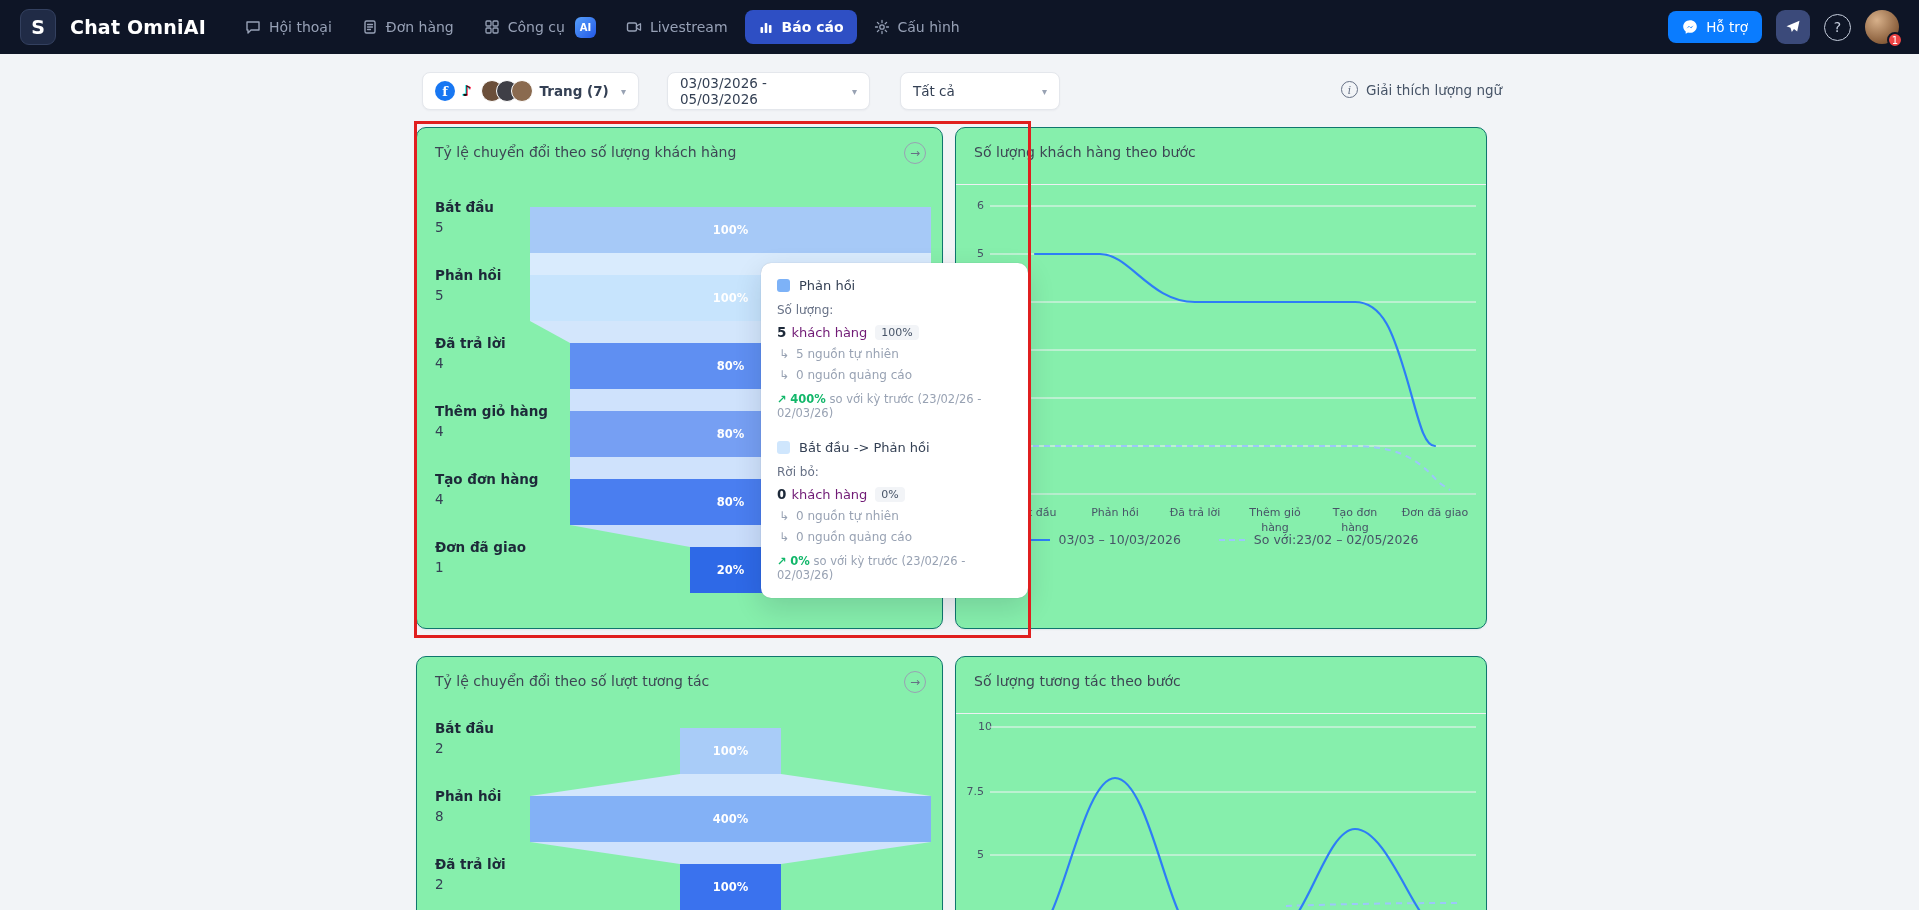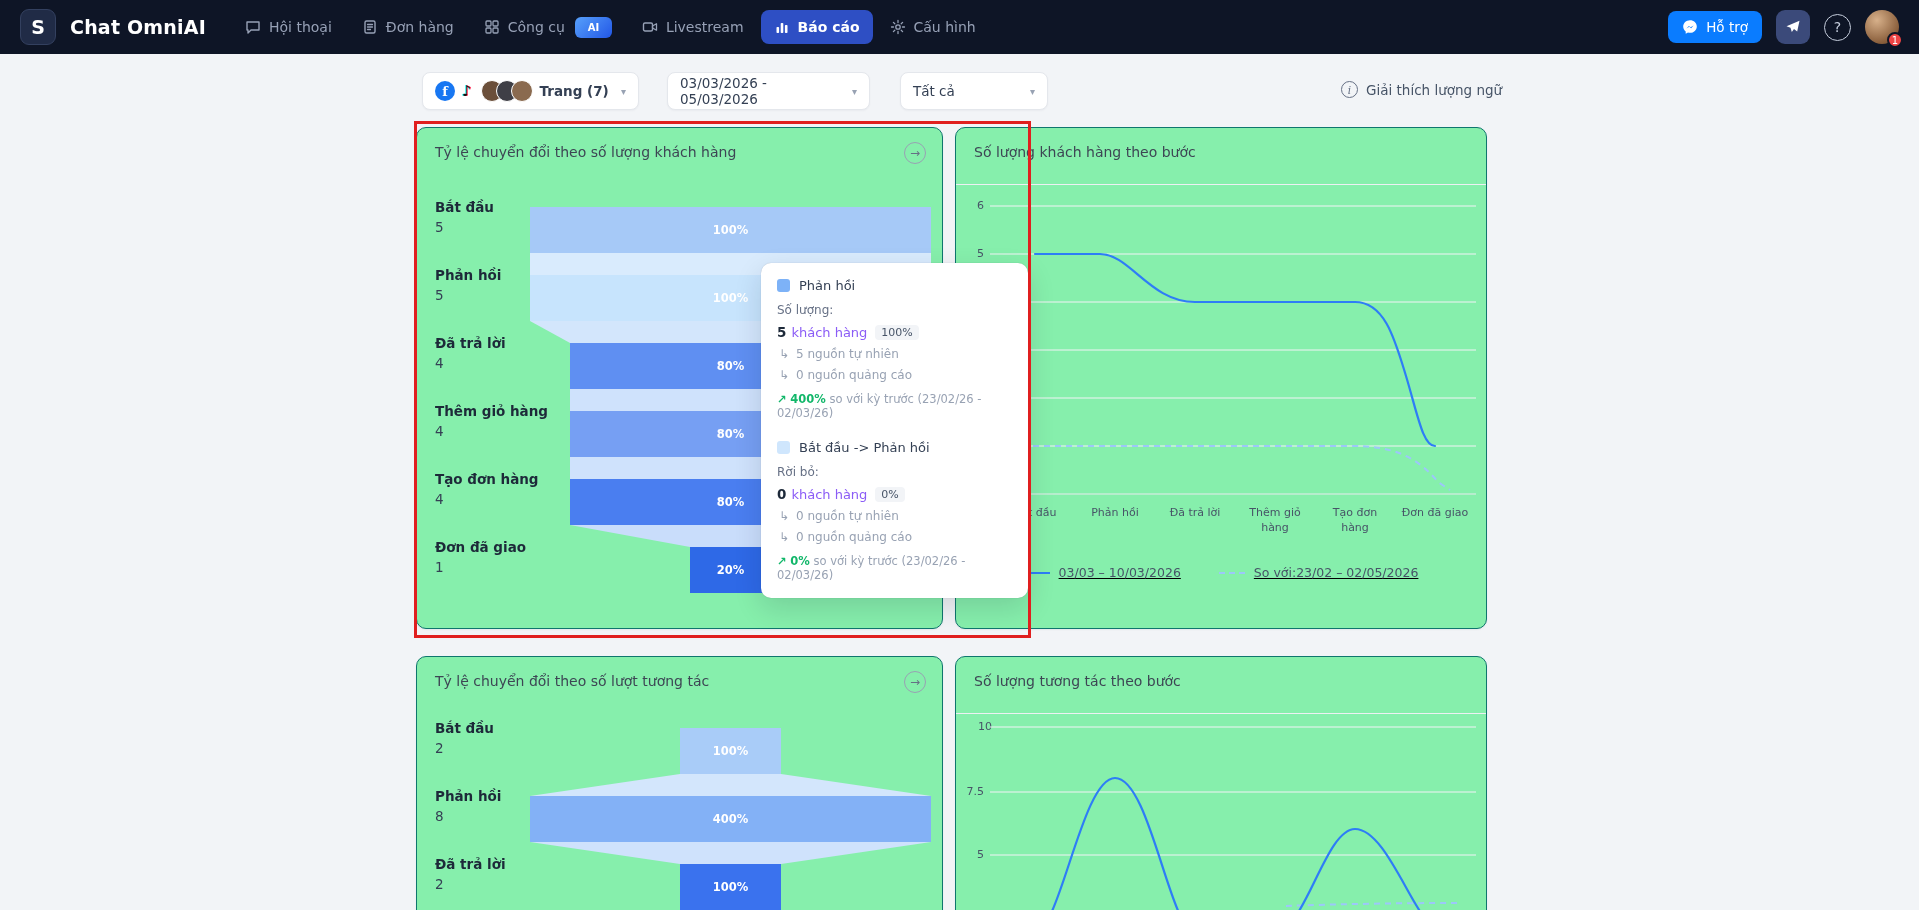--- a/index.html
+++ b/index.html
@@ -11,21 +11,21 @@
   .navbar { position:absolute; top:0; left:0; right:0; height:54px; background:#0e1526;
             display:flex; align-items:center; padding:0 20px; z-index:10; }
   .logo { width:36px; height:36px; border-radius:9px; background:#202b46; border:1px solid #33405f;
           color:#fff; font-weight:bold; font-size:19px; display:grid; place-items:center; }
   .brand { color:#ffffff; font-size:19px; font-weight:bold; margin:0 26px 0 14px; letter-spacing:.2px; }
   .nav-items { display:flex; align-items:center; gap:4px; }
   .nav-item { display:flex; align-items:center; gap:8px; color:#97a1b6; font-size:14px;
               padding:9px 13px; border-radius:8px; cursor:pointer; white-space:nowrap; }
   .nav-item svg { flex:0 0 auto; }
   .nav-item.active { background:#2e4fc4; color:#ffffff; font-weight:600; }
-  .ai-badge { margin-left:2px; width:37px; height:21px; border-radius:6px;
+  .ai-badge { margin-left:2px; width:21px; height:21px; border-radius:6px;
               background:linear-gradient(135deg,#57a0fb,#2257e6); color:#fff; font-size:10px;
               font-weight:bold; display:grid; place-items:center; }
   .nav-right { margin-left:auto; display:flex; align-items:center; gap:14px; }
   .support-btn { display:flex; align-items:center; gap:8px; background:#0a7cff; color:#fff;
                  font-size:13.5px; padding:8px 14px; border-radius:8px; cursor:pointer; }
   .tg-btn { width:34px; height:34px; border-radius:9px; background:#3b4a7a; display:grid;
             place-items:center; color:#fff; cursor:pointer; }
   .help-btn { width:27px; height:27px; border-radius:50%; border:1.5px solid #c6cedd; color:#c6cedd;
               font-size:14px; display:grid; place-items:center; cursor:pointer; }
   .avatar { position:relative; width:34px; height:34px; border-radius:50%; cursor:pointer;
@@ -78,21 +78,21 @@
   
   .tooltip { position:absolute; left:761px; top:263px; width:267px; background:#fff; border-radius:10px;
              box-shadow:0 10px 28px rgba(16,24,40,.14), 0 0 1px rgba(16,24,40,.25);
              padding:15px 16px 16px; z-index:40; }
   .tt-head { display:flex; align-items:center; gap:9px; }
   .tt-swatch { width:13px; height:13px; border-radius:3px; }
   .tt-title { font-size:13px; color:#344054; }
   .tt-sub { margin-top:10px; font-size:12px; color:#667085; }
   .tt-value { margin-top:7px; display:flex; align-items:center; gap:5px; }
   .tt-num { font-size:13.5px; font-weight:bold; color:#1d2939; }
-  .tt-unit { font-size:13px; color:#8b5cf6; }
+  .tt-unit { font-size:13px; color:#701a75; }
   .tt-pill { background:#f2f4f7; border-radius:4px; padding:1px 6px; font-size:11px; color:#475467; margin-left:3px; }
   .tt-line { margin-top:7px; display:flex; align-items:center; gap:7px; font-size:12px; color:#98a2b3; padding-left:2px; }
   .tt-trend { margin-top:10px; font-size:11.5px; color:#98a2b3; }
   .tt-green { color:#12b76a; font-weight:600; }
   .tt-sec2 { margin-top:20px; }
 
   .redbox { position:absolute; left:414px; top:121px; width:617px; height:517px;
             border:3px solid #e01f1f; z-index:50; pointer-events:none; }
 </style>
 </head>
@@ -186,21 +186,21 @@
     </span>
     <span style="font-weight:600;">Trang (7)</span>
     <span class="caret">▾</span>
   </div>
 
   <div class="drop" style="left:667px; top:72px; width:203px;">
     <span>03/03/2026 - 05/03/2026</span>
     <span class="caret">▾</span>
   </div>
 
-  <div class="drop" style="left:900px; top:72px; width:148px;">
+  <div class="drop" style="left:900px; top:72px; width:160px;">
     <span>Tất cả</span>
     <span class="caret">▾</span>
   </div>
 
   <div class="glossary" style="left:1341px; top:81px;">
     <span class="info-i">i</span>
     <span>Giải thích lượng ngữ</span>
   </div>
 
   <div class="card" style="left:416px; top:127px; width:527px; height:502px;">
@@ -284,21 +284,21 @@
       <path d="M45,66 L110,66 C140,66 160,114 205,114 L365,114 C395,114 405,152 416,188 C428,228 433,258 445,258" fill="none" stroke="#2e7df6" stroke-width="2.2" stroke-linecap="round"></path>
     </svg>
 
     <div class="xlab" style="left:39px;  top:378px;">Bắt đầu</div>
     <div class="xlab" style="left:119px; top:378px;">Phản hồi</div>
     <div class="xlab" style="left:199px; top:378px;">Đã trả lời</div>
     <div class="xlab" style="left:285px; top:378px; width:68px;">Thêm giỏ hàng</div>
     <div class="xlab" style="left:365px; top:378px; width:68px;">Tạo đơn hàng</div>
     <div class="xlab" style="left:439px; top:378px;">Đơn đã giao</div>
 
-    <div class="legend" style="top:437px;text-decoration:underline;">
+    <div class="legend" style="top:404px;">
       <div class="leg-item">
         <span class="leg-line"></span>
         <span>03/03 – 10/03/2026</span>
       </div>
       <div class="leg-item">
         <span class="leg-dash"></span>
         <span>So với:23/02 – 02/05/2026</span>
       </div>
     </div>
   </div>

